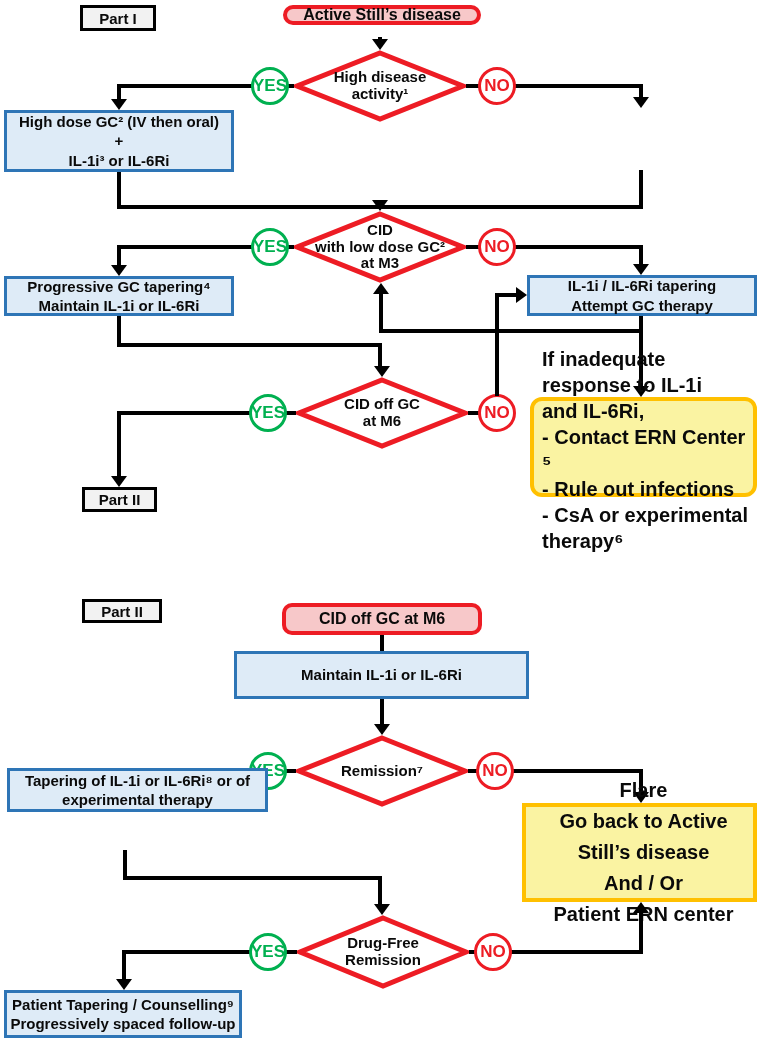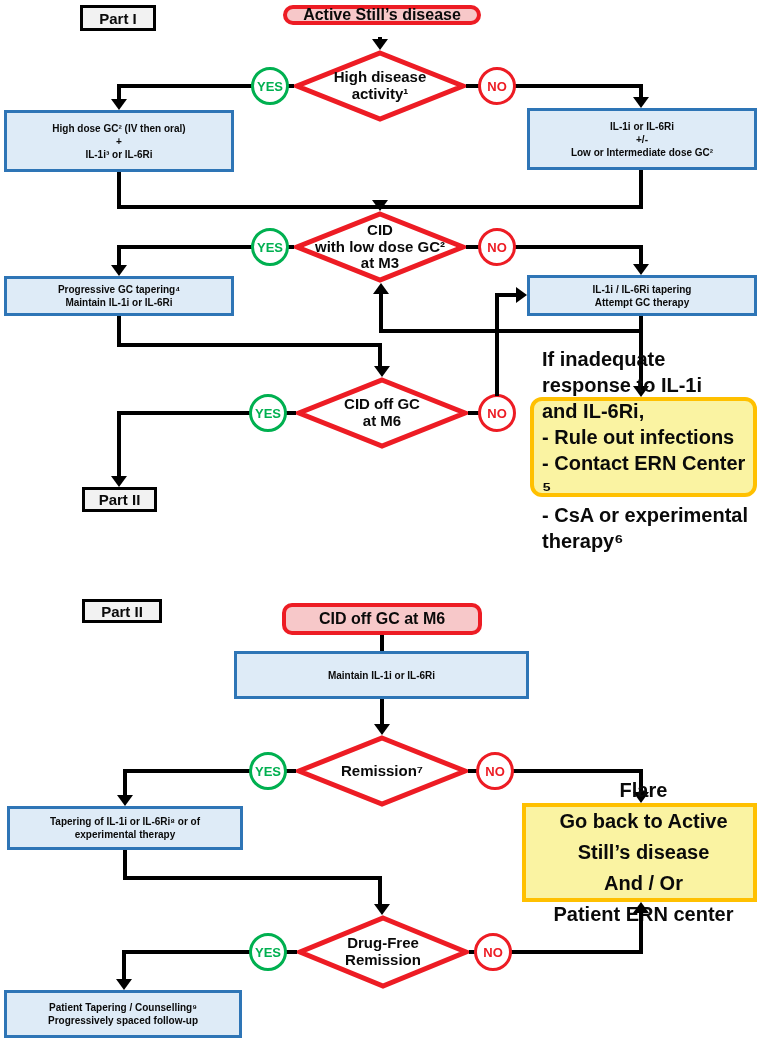--- a/index.html
+++ b/index.html
@@ -12,33 +12,33 @@
   html,body{margin:0;padding:0;background:#fff;}
   .canvas{position:relative;width:761px;height:1042px;background:#fff;
     font-family:"Liberation Sans",sans-serif;font-weight:bold;color:var(--text);}
   .abs{position:absolute;box-sizing:border-box;}
   .lbl{border:3px solid var(--ink);background:var(--gray-fill);
     display:flex;align-items:center;justify-content:center;font-size:15px;}
   .start{border:4px solid var(--red);border-radius:10px;background:var(--red-fill);
     display:flex;align-items:center;justify-content:center;font-size:16px;}
   .bluebox{border:3px solid var(--blue);background:var(--blue-fill);
     display:flex;flex-direction:column;align-items:center;justify-content:center;
-    font-size:10px;line-height:1.3;text-align:center;}
+    font-size:15px;line-height:1.3;text-align:center;}
   .ybox{border:4px solid var(--gold);background:var(--gold-fill);font-size:20px;line-height:1.3;}
   .ybox.rounded{border-radius:12px;}
   .ybox .yl{padding-left:8px;}
   .ybox.center{display:flex;flex-direction:column;align-items:center;justify-content:center;
     line-height:1.55;text-align:center;padding-left:8px;}
   .dwrap{position:absolute;}
   .dwrap svg{position:absolute;left:0;top:0;overflow:visible;}
   .dpoly{fill:#ffffff;stroke:var(--red);stroke-width:5;}
   .dtext{position:absolute;inset:0;display:flex;flex-direction:column;align-items:center;
     justify-content:center;font-size:15px;line-height:1.12;text-align:center;}
   .circ{position:absolute;width:38px;height:38px;border-radius:50%;background:#fff;
-    display:flex;align-items:center;justify-content:center;font-size:13px;box-sizing:border-box;}
+    display:flex;align-items:center;justify-content:center;font-size:17px;box-sizing:border-box;}
   .circ.yes{border:3px solid var(--green);color:var(--green);}
   .circ.no{border:3px solid var(--red);color:var(--red);}
   .vl{position:absolute;width:4px;background:var(--ink);}
   .hl{position:absolute;height:4px;background:var(--ink);}
   .ah{position:absolute;width:0;height:0;}
   .ah.d{border-left:8px solid transparent;border-right:8px solid transparent;border-top:11px solid var(--ink);}
   .ah.u{border-left:8px solid transparent;border-right:8px solid transparent;border-bottom:11px solid var(--ink);}
   .ah.r{border-top:8px solid transparent;border-bottom:8px solid transparent;border-left:11px solid var(--ink);}
   .yellow-list{padding:3px 0;display:flex;flex-direction:column;justify-content:center;height:100%;}
 </style>
@@ -81,25 +81,20 @@
   <div class="circ no" style="left:478px;top:67px;">
     <span>NO</span>
   </div>
 
   <div class="abs bluebox" style="left:4px;top:110px;width:230px;height:62px;">
     <div>High dose GC² (IV then oral)</div>
     <div>+</div>
     <div>IL-1i³ or IL-6Ri</div>
   </div>
 
-  <div class="abs bluebox" style="left:527px;top:108px;width:230px;height:62px;">
-    <div>IL-1i or IL-6Ri</div>
-    <div>+/-</div>
-    <div>Low or Intermediate dose GC²</div>
-  </div>
 
   <div class="vl" style="left:117px;top:172px;height:37px;"></div>
   <div class="vl" style="left:639px;top:170px;height:39px;"></div>
   <div class="hl" style="left:117px;top:205px;width:526px;"></div>
   <div class="ah d" style="left:372px;top:200px;"></div>
 
   <div class="dwrap" style="left:294px;top:211px;width:172px;height:72px;">
     <svg width="172" height="72" viewBox="0 0 172 72">
       <polygon class="dpoly" points="86,3 169,36 86,69 3,36"></polygon>
     </svg>
@@ -170,22 +165,22 @@
     <span>NO</span>
   </div>
   <div class="vl" style="left:495px;top:293px;height:103px;"></div>
   <div class="hl" style="left:495px;top:293px;width:22px;"></div>
   <div class="ah r" style="left:516px;top:287px;"></div>
 
   <div class="abs ybox rounded" style="left:530px;top:397px;width:227px;height:100px;">
     <div class="yellow-list">
       <div class="yl">If inadequate response to IL-1i</div>
       <div class="yl">and IL-6Ri,</div>
+      <div class="yl">- Contact ERN Center ⁵</div>
       <div class="yl">- Rule out infections</div>
-      <div class="yl">- Contact ERN Center ⁵</div>
       <div class="yl">- CsA or experimental therapy⁶</div>
     </div>
   </div>
 
   <div class="abs lbl" style="left:82px;top:599px;width:80px;height:24px;">
     <span>Part II</span>
   </div>
 
   <div class="abs start" style="left:282px;top:603px;width:200px;height:32px;">
     <span>CID off GC at M6</span>
@@ -216,21 +211,21 @@
     <span>YES</span>
   </div>
 
   <div class="hl" style="left:468px;top:769px;width:175px;"></div>
   <div class="vl" style="left:639px;top:769px;height:25px;"></div>
   <div class="ah d" style="left:633px;top:792px;"></div>
   <div class="circ no" style="left:476px;top:752px;">
     <span>NO</span>
   </div>
 
-  <div class="abs bluebox" style="left:7px;top:806px;width:236px;height:44px;">
+  <div class="abs bluebox" style="left:7px;top:768px;width:261px;height:44px;">
     <div>Tapering of IL-1i or IL-6Ri⁸ or of</div>
     <div>experimental therapy</div>
   </div>
 
   <div class="abs ybox center" style="left:522px;top:803px;width:235px;height:99px;">
     <div>Flare</div>
     <div>Go back to Active Still’s disease</div>
     <div>And / Or</div>
     <div>Patient ERN center</div>
   </div>

